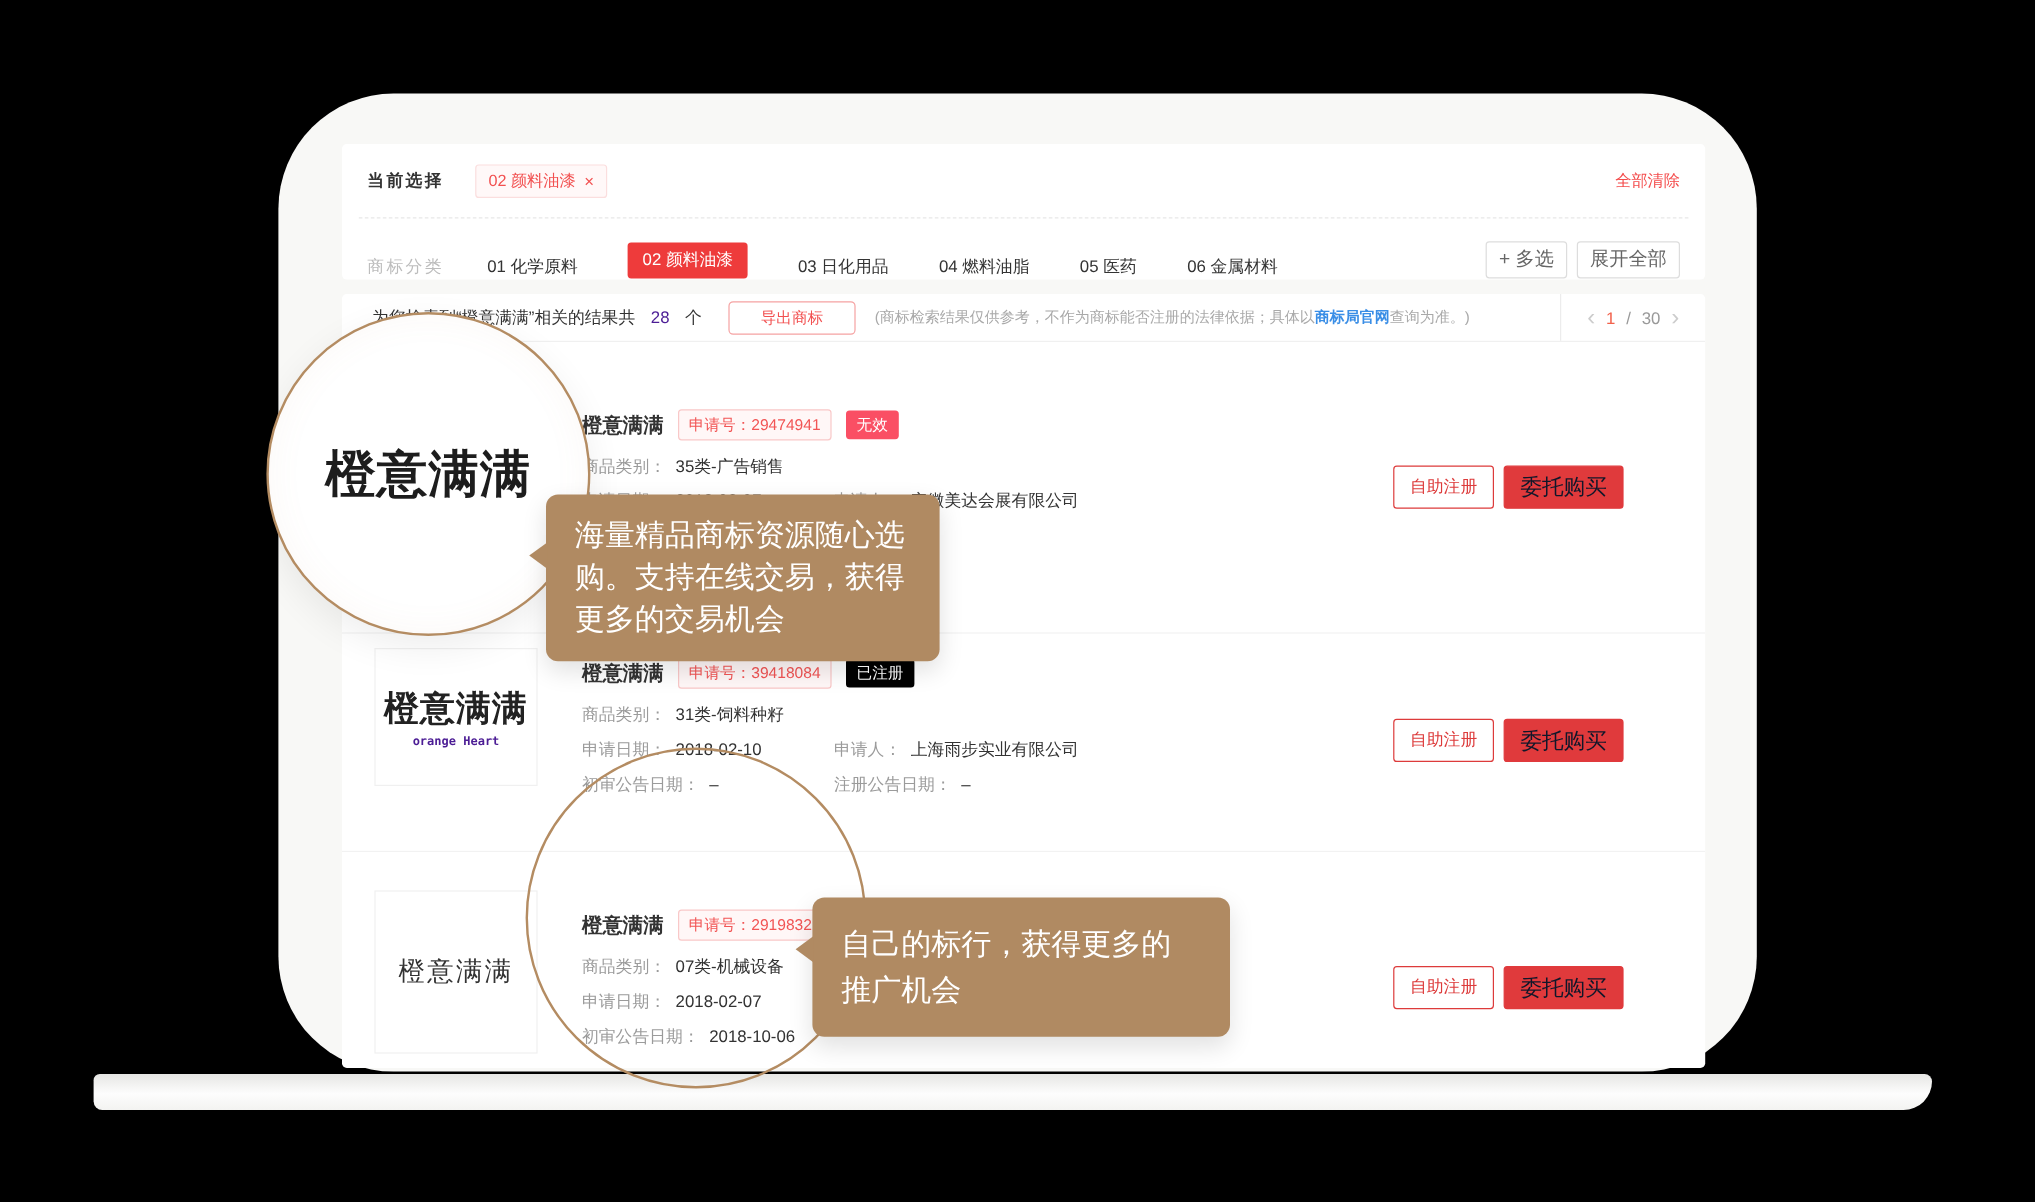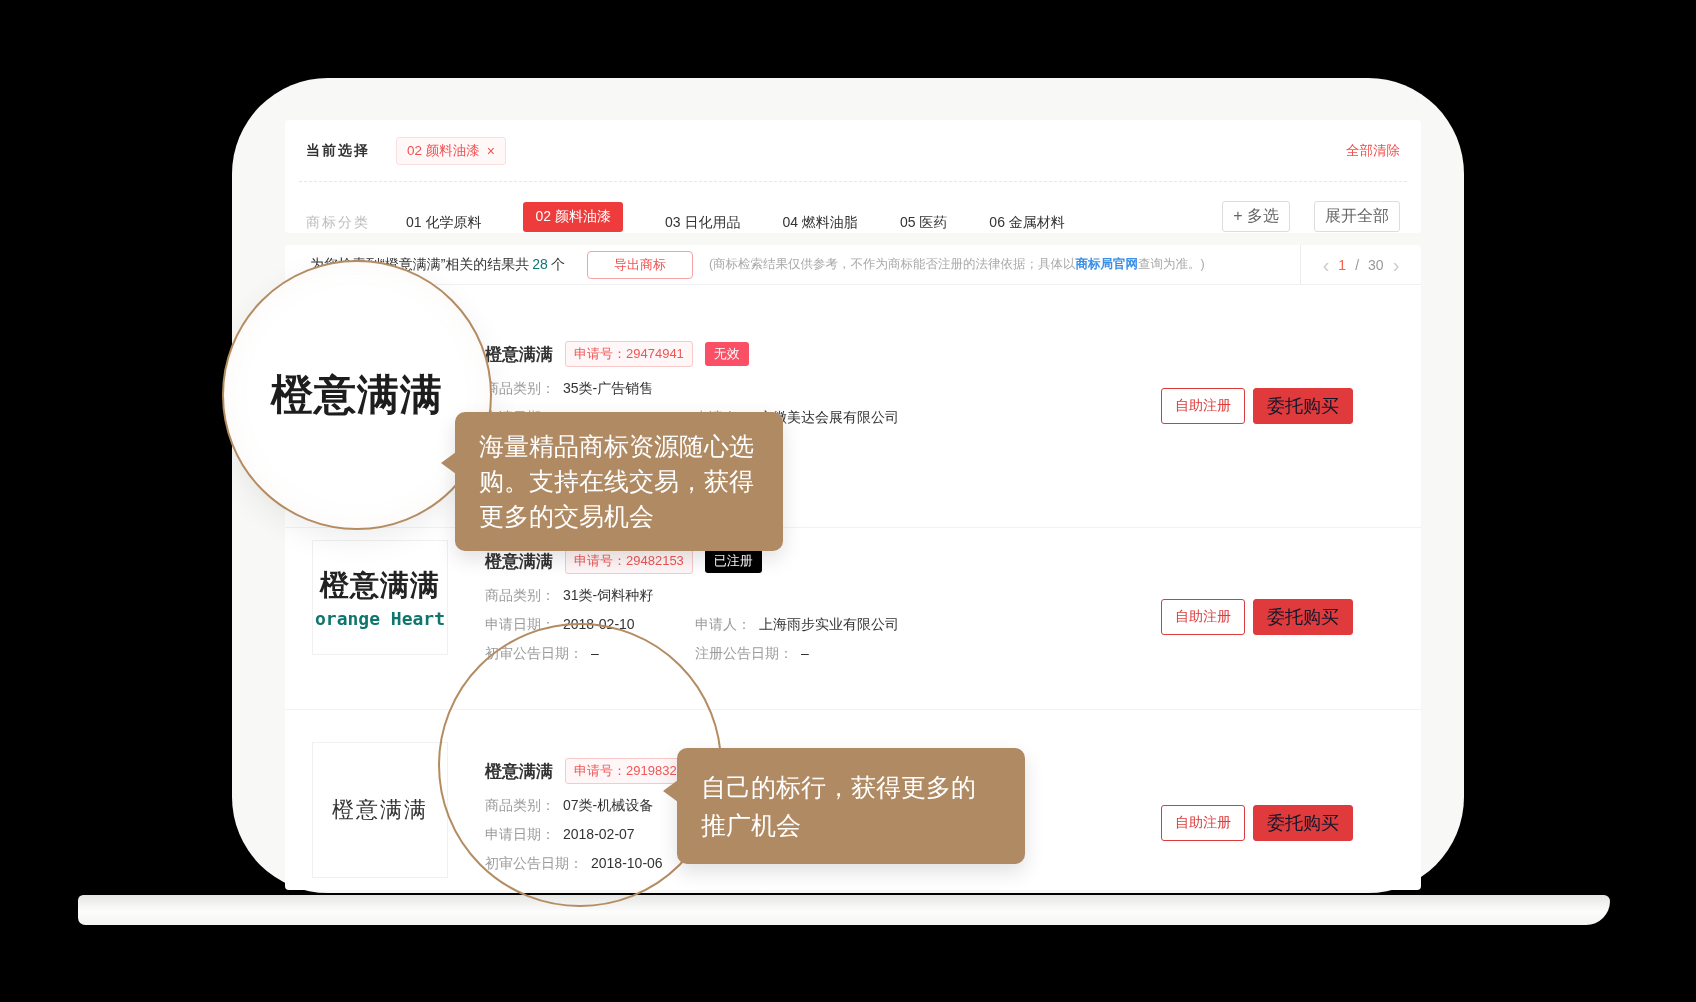--- a/index.html
+++ b/index.html
@@ -23,30 +23,30 @@
              font-size:13.5px; padding:4px 10px; border-radius:3px; cursor:pointer; }
   .sel-tag .x { color:#f25050; font-size:14px; line-height:1; }
   .clear-all { margin-left:auto; color:#f44c4c; font-size:13.5px; cursor:pointer; }
   .dash-divider { border-top:1px dashed #e7e7e7; margin:0 14px; }
   .filter-row2 { height:50px; display:flex; align-items:flex-end; padding:0 21px; }
   .cat-label { font-size:14px; color:#bcbcbc; letter-spacing:2px; margin-right:36px; }
   .cat-item { font-size:14px; color:#333; margin-right:42px; cursor:pointer; white-space:nowrap; }
   .cat-item.active { background:#ee3b3b; color:#fff; padding:6px 12px; border-radius:3px; }
   .mini-btn { border:1px solid #ddd; background:#fff; color:#666; font-size:16px;
               padding:4px 10px; border-radius:3px; cursor:pointer; white-space:nowrap; }
-  .mini-btn + .mini-btn { margin-left:24px; }
+  .mini-btn + .mini-btn { margin-left:8px; }
   .push-right { margin-left:auto; display:flex; }
 
   
   .results-card { position:absolute; left:285px; top:245px; width:1136px; height:645px;
                   background:#fff; border-radius:4px; z-index:2; overflow:hidden; }
   .results-header { position:relative; height:40px; display:flex; align-items:center;
                     border-bottom:1px solid #f0f0f0; padding-left:25px; }
   .summary { font-size:14px; color:#333; white-space:nowrap; }
-  .summary .count { color:#0f766e; margin:0 3px;text-align:center; }
+  .summary .count { color:#4c1d95; margin:0 13px;text-align:center; }
   .export-btn { margin-left:22px; border:1px solid #f5a2a2; color:#f25050; background:#fff;
                 font-size:13px; padding:4px 26px; border-radius:4px; cursor:pointer; white-space:nowrap; }
   .disclaimer { margin-left:16px; font-size:12.5px; color:#a9a9a9; white-space:nowrap; overflow:hidden; flex:1; }
   .disclaimer .link { color:#3a8ee6; font-weight:bold; cursor:pointer; }
   .pagination { width:121px; align-self:stretch; border-left:1px solid #ececec;
                 display:flex; align-items:center; justify-content:center; gap:9px; font-size:14px; color:#999; }
   .pagination .chev { color:#ccc; font-size:20px; line-height:1; cursor:pointer; }
   .pagination .cur { color:#f2614b; }
 
   .result-row { position:absolute; left:0; width:100%; }
@@ -54,21 +54,21 @@
   .row-2 { top:283px; height:182px; border-bottom:1px solid #f2f2f2; }
   .row-3 { top:465px; height:180px; }
   .thumb { position:absolute; left:27px; width:136px; border:1px solid #f0f0f0; background:#fff;
            display:flex; flex-direction:column; align-items:center; justify-content:center; }
   .thumb.t1 { top:24px;  height:150px; }
   .thumb.t2 { top:12px;  height:115px; }
   .thumb.t3 { top:32px;  height:136px; }
   .tm-serif { font-family:"DejaVu Serif","Liberation Serif",serif; font-weight:bold;
               font-size:29px; color:#222; letter-spacing:1px; }
   .tm-mono  { font-family:"DejaVu Sans Mono","Liberation Mono",monospace; font-weight:bold;
-              font-size:18px; color:#0f766e; margin-top:2px; }
+              font-size:10px; color:#4c1d95; margin-top:2px; }
   .tm-plain { font-size:22px; color:#333; letter-spacing:2px; }
 
   .info { position:absolute; left:200px; right:250px; }
   .row-1 .info { top:55px; }  .row-2 .info { top:20px; }  .row-3 .info { top:48px; }
   .title-line { display:flex; align-items:center; gap:12px; margin-bottom:13px; }
   .tm-title { font-size:17px; font-weight:bold; color:#333; }
   .regno-badge { border:1px solid #f9c8c8; background:#fff7f7; color:#f25555;
                  font-size:13px; padding:3px 8px; border-radius:3px; white-space:nowrap; }
   .status-badge { font-size:13px; color:#fff; padding:3px 9px; border-radius:3px; white-space:nowrap; }
   .status-invalid { background:#fa4f64; }
@@ -184,21 +184,21 @@
   </div>
 
   <div class="result-row row-2">
     <div class="thumb t2">
       <span class="tm-serif">橙意满满</span>
       <span class="tm-mono">orange Heart</span>
     </div>
     <div class="info">
       <div class="title-line">
         <span class="tm-title">橙意满满</span>
-        <span class="regno-badge"><span>申请号：</span><span>29482153</span></span>
+        <span class="regno-badge"><span>申请号：</span><span>39418084</span></span>
         <span class="status-badge status-registered">已注册</span>
       </div>
       <div class="field-line">
         <span class="pair">
             <span class="f-label">商品类别：</span>
             <span class="f-value">31类-饲料种籽</span>
           </span>
       </div>
       <div class="field-line">
         <span class="pair w">

